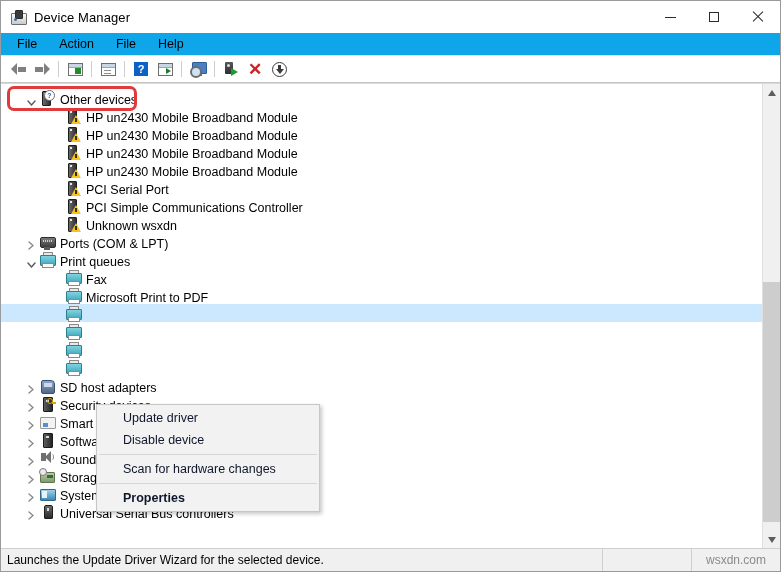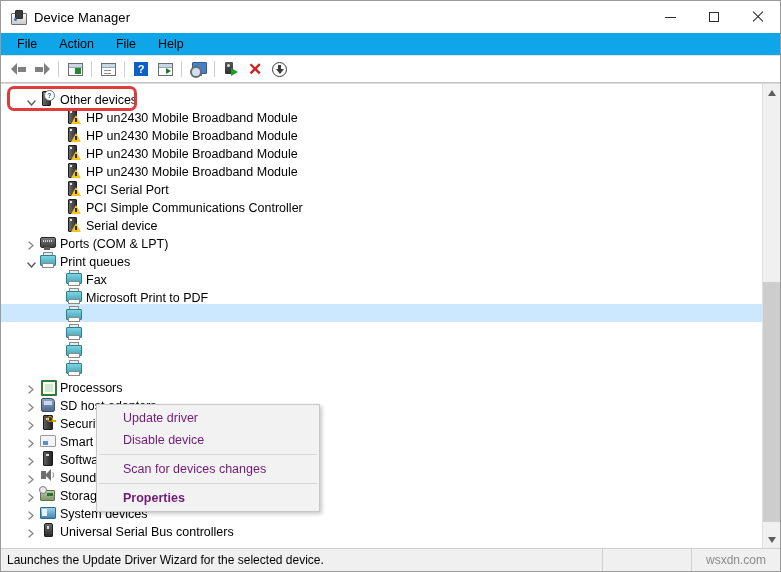--- a/index.html
+++ b/index.html
@@ -206,21 +206,21 @@
 
   
   .ctxmenu{
     position:absolute;left:95px;top:320px;width:222px;
     background:#f2f2f2;border:1px solid #c6c6c6;
     box-shadow:2px 2px 4px rgba(0,0,0,0.22);
     padding:2px 0;z-index:40;
   }
   .ctx-item{
     height:22px;display:flex;align-items:center;padding-left:26px;
-    font-size:12.5px;color:#701a75;white-space:nowrap;
+    font-size:12.5px;color:#0f172a;white-space:nowrap;
   }
   .ctx-item.bold{font-weight:bold;text-align:center;}
   .ctx-sep{height:1px;background:#d6d6d6;margin:3px 2px;}
   .ctx-hl{
     position:absolute;left:6px;top:2px;width:130px;height:25px;
     border:3px solid #e03a3a;border-radius:7px;box-sizing:border-box;
     pointer-events:none;z-index:45;
   }
 
   
@@ -398,21 +398,21 @@
           </span>
           <span class="lbl">PCI Simple Communications Controller</span>
         </div>
         <div class="row ind2">
           <span class="chev"></span>
           <span class="ico">
             <span class="ic-dev"></span>
             <span class="ic-dev-dot"></span>
             <span class="ic-warn"></span>
           </span>
-          <span class="lbl">Serial device</span>
+          <span class="lbl">Unknown wsxdn</span>
         </div>
         <div class="row ind1">
           <span class="chev">
             <svg width="6" height="9" viewBox="0 0 6 9">
               <path d="M1 1 L5 4.5 L1 8" stroke="#8a8a8a" stroke-width="1.4" fill="none" stroke-linecap="round"></path>
             </svg>
           </span>
           <span class="ico">
             <span class="ic-port"></span>
             <span class="ic-port-tail"></span>
@@ -478,31 +478,20 @@
           <span class="lbl"></span>
         </div>
         <div class="row ind2">
           <span class="chev"></span>
           <span class="ico">
             <span class="ic-print-top"></span>
             <span class="ic-print"></span>
             <span class="ic-print-out"></span>
           </span>
           <span class="lbl"></span>
-        </div>
-        <div class="row ind1">
-          <span class="chev">
-            <svg width="6" height="9" viewBox="0 0 6 9">
-              <path d="M1 1 L5 4.5 L1 8" stroke="#8a8a8a" stroke-width="1.4" fill="none" stroke-linecap="round"></path>
-            </svg>
-          </span>
-          <span class="ico">
-            <span class="ic-cpu"></span>
-          </span>
-          <span class="lbl">Processors</span>
         </div>
         <div class="row ind1">
           <span class="chev">
             <svg width="6" height="9" viewBox="0 0 6 9">
               <path d="M1 1 L5 4.5 L1 8" stroke="#8a8a8a" stroke-width="1.4" fill="none" stroke-linecap="round"></path>
             </svg>
           </span>
           <span class="ico">
             <span class="ic-sd"></span>
           </span>
@@ -591,21 +580,21 @@
             <span class="ic-usb"></span>
           </span>
           <span class="lbl">Universal Serial Bus controllers</span>
         </div>
       </div>
 
     <div class="ctxmenu" id="ctxmenu">
         <div class="ctx-item">Update driver</div>
         <div class="ctx-item">Disable device</div>
         <div class="ctx-sep"></div>
-        <div class="ctx-item">Scan for devices changes</div>
+        <div class="ctx-item">Scan for hardware changes</div>
         <div class="ctx-sep"></div>
         <div class="ctx-item bold">Properties</div>
       </div>
     <div class="ctx-hl"></div>
 
     <div class="vscroll">
       <div class="sb-arrow">
         <svg width="8" height="6" viewBox="0 0 8 6">
             <path d="M4 0 L8 6 L0 6 Z" fill="#5d5d5d"></path>
           </svg>

